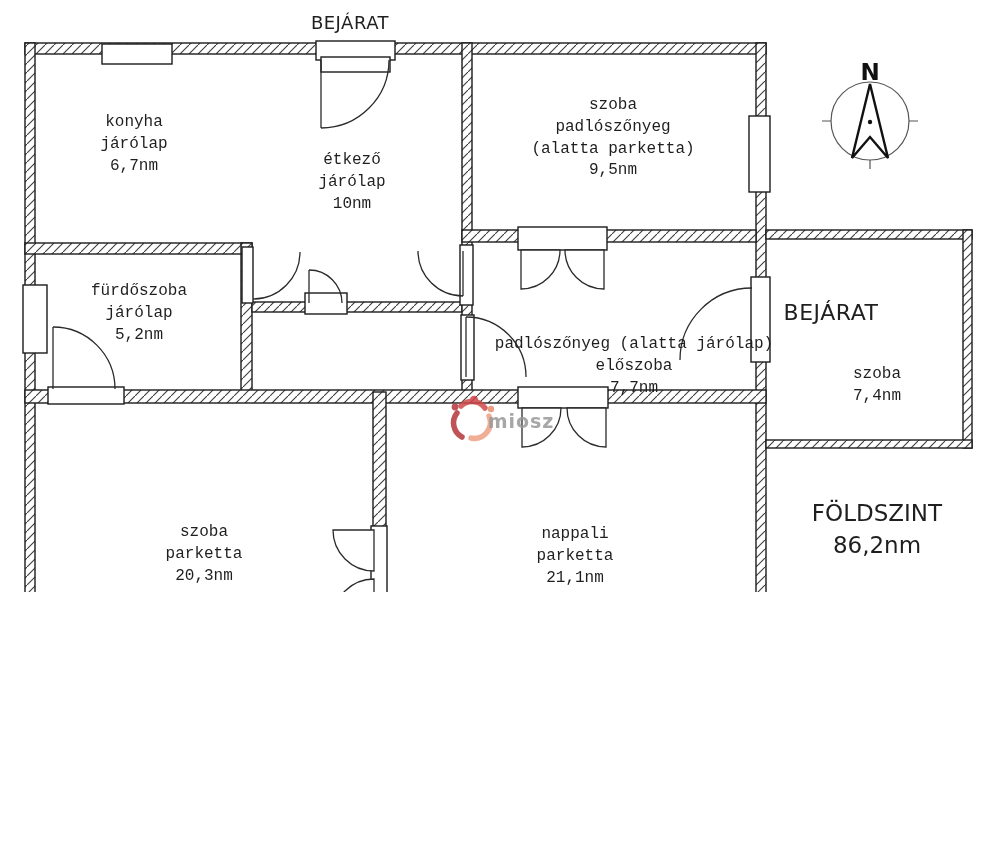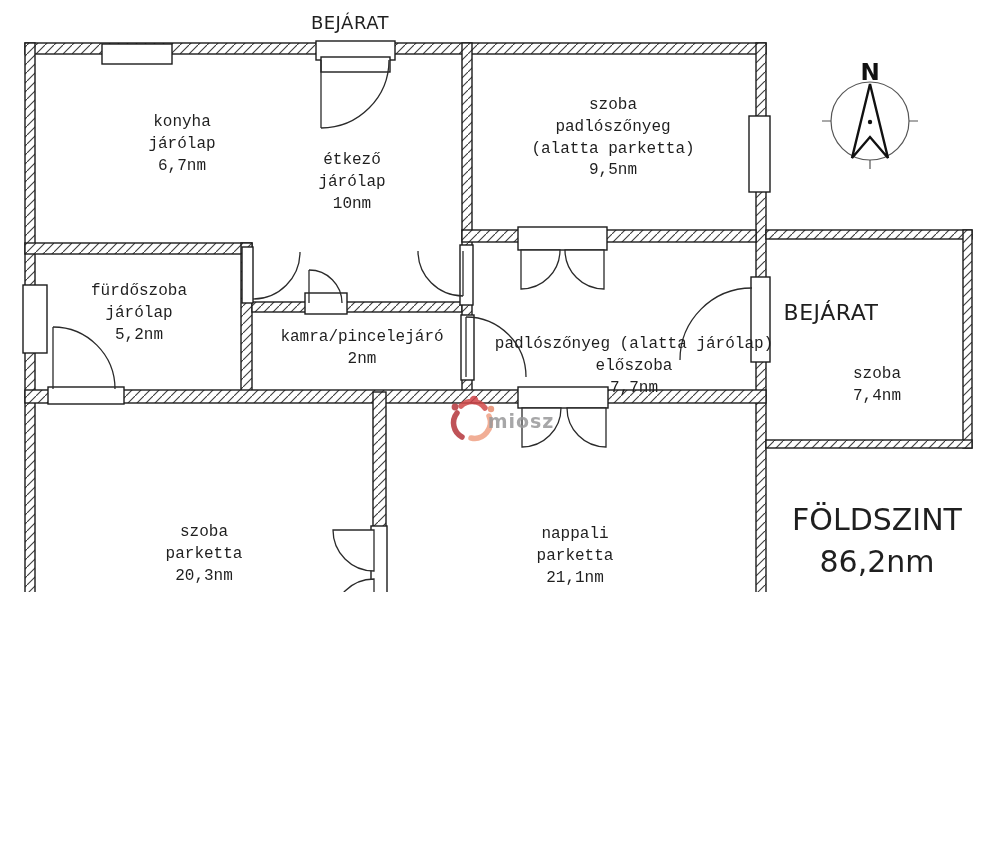--- a/index.html
+++ b/index.html
@@ -10,21 +10,21 @@
   .stage svg { position:absolute; left:0; top:0; }
   .lbl {
     position:absolute; transform:translate(-50%,-50%);
     text-align:center; color:#1f1f1f; white-space:nowrap;
     font-family:"DejaVu Sans", sans-serif;
   }
   .room { font-size:16px; line-height:1.36;font-family:Liberation Mono, monospace; }
   .room span { display:block; }
   .cap-small  { font-size:18px; letter-spacing:0.5px; }
   .cap-big    { font-size:22px; letter-spacing:0.5px; }
-  .floor-line { font-size:30px; line-height:1.4;margin-top:12px; }
+  .floor-line { font-size:23px; line-height:1.4; }
   .floor-line span { display:block; }
   .disclaimer { font-size:22px; letter-spacing:0.5px; color:#161616; }
   .compass-n  { font-size:23px; font-weight:bold; color:#111; }
   .wm-text {
     font-size:19px; font-weight:600; color:#98989a; letter-spacing:1px;
     opacity:0.85;
   }
 </style>
 </head>
 <body>
@@ -120,21 +120,21 @@
       <circle cx="455" cy="407" r="3.4" fill="#b5363c" stroke="none"></circle>
       <circle cx="474" cy="400" r="4.2" fill="#cf4146" stroke="none"></circle>
       <circle cx="491" cy="409" r="3.2" fill="#e78c6e" stroke="none"></circle>
     </g>
   </svg>
 
   <div class="lbl cap-small" style="left:350px; top:22px;">BEJÁRAT</div>
 
   <div class="lbl compass-n" style="left:870px; top:72px;">N</div>
 
-  <div class="lbl room" style="left:134px; top:145px;margin-left:48px;">
+  <div class="lbl room" style="left:134px; top:145px;">
     <span>konyha</span>
     <span>járólap</span>
     <span>6,7nm</span>
   </div>
 
   <div class="lbl room" style="left:352px; top:183px;">
     <span>étkező</span>
     <span>járólap</span>
     <span>10nm</span>
   </div>
@@ -145,24 +145,20 @@
     <span>(alatta parketta)</span>
     <span>9,5nm</span>
   </div>
 
   <div class="lbl room" style="left:139px; top:314px;">
     <span>fürdőszoba</span>
     <span>járólap</span>
     <span>5,2nm</span>
   </div>
 
-  <div class="lbl room" style="left:362px; top:349px;">
-    <span>kamra/pincelejáró</span>
-    <span>2nm</span>
-  </div>
 
   <div class="lbl room" style="left:634px; top:367px;">
     <span>padlószőnyeg (alatta járólap)</span>
     <span>előszoba</span>
     <span>7,7nm</span>
   </div>
 
   <div class="lbl cap-big" style="left:831px; top:312px;">BEJÁRAT</div>
 
   <div class="lbl room" style="left:877px; top:386px;">

